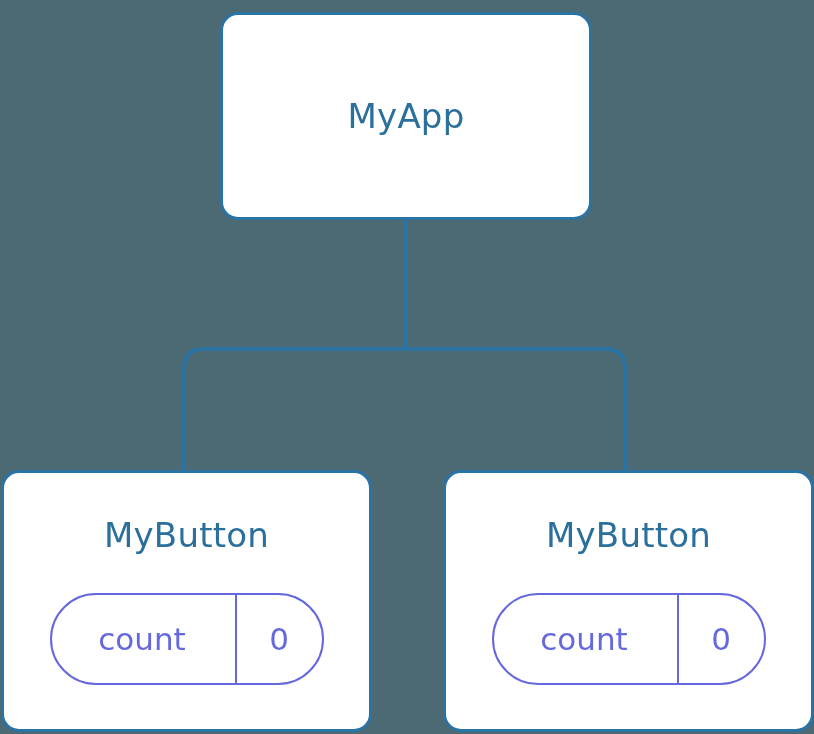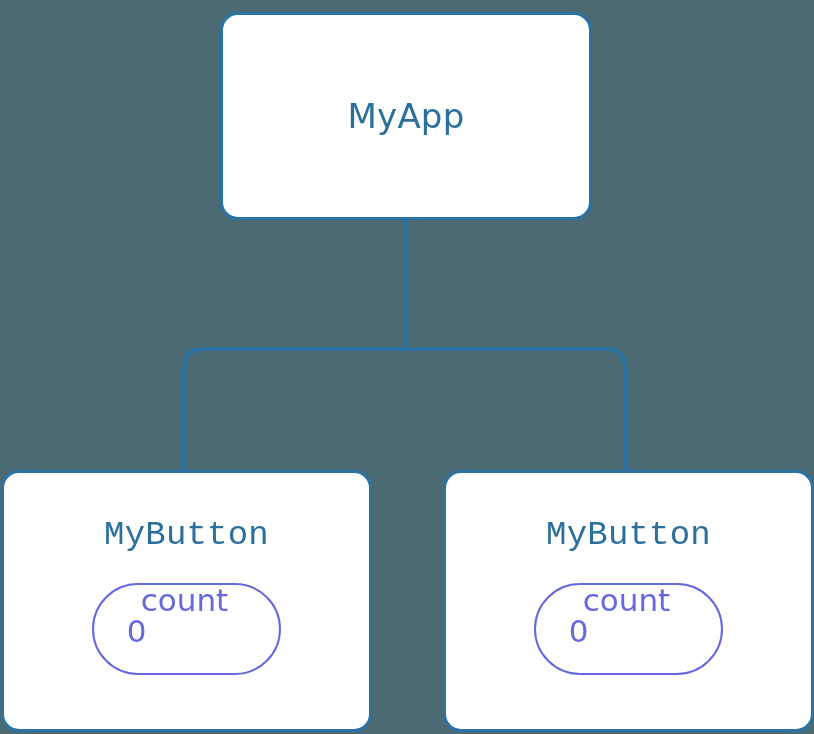--- a/index.html
+++ b/index.html
@@ -67,35 +67,33 @@
   .node-child {
     top: 470px;
     width: 371px;
     height: 262px;
     padding-top: 45px;
   }
   #node-mybutton-0 { left: 1px; }
   #node-mybutton-1 { left: 443px; }
 
   .node-child .node-title {
-    margin-bottom: 31px;
-    font-family: Liberation Mono, monospace;
+    margin-bottom: 41px;
   }
 
   
   .state-pill {
     display: flex;
     align-items: stretch;
     height: 92px;
     border: 2px solid #6569dd;
     border-radius: 46px;
     background: #ffffff;
     box-sizing: border-box;
     overflow: hidden;
-    flex-direction: column;
   }
 
   .state-key,
   .state-value {
     display: flex;
     align-items: center;
     justify-content: center;
     color: #6569dd;
     font-size: 31px;
     line-height: 1;

